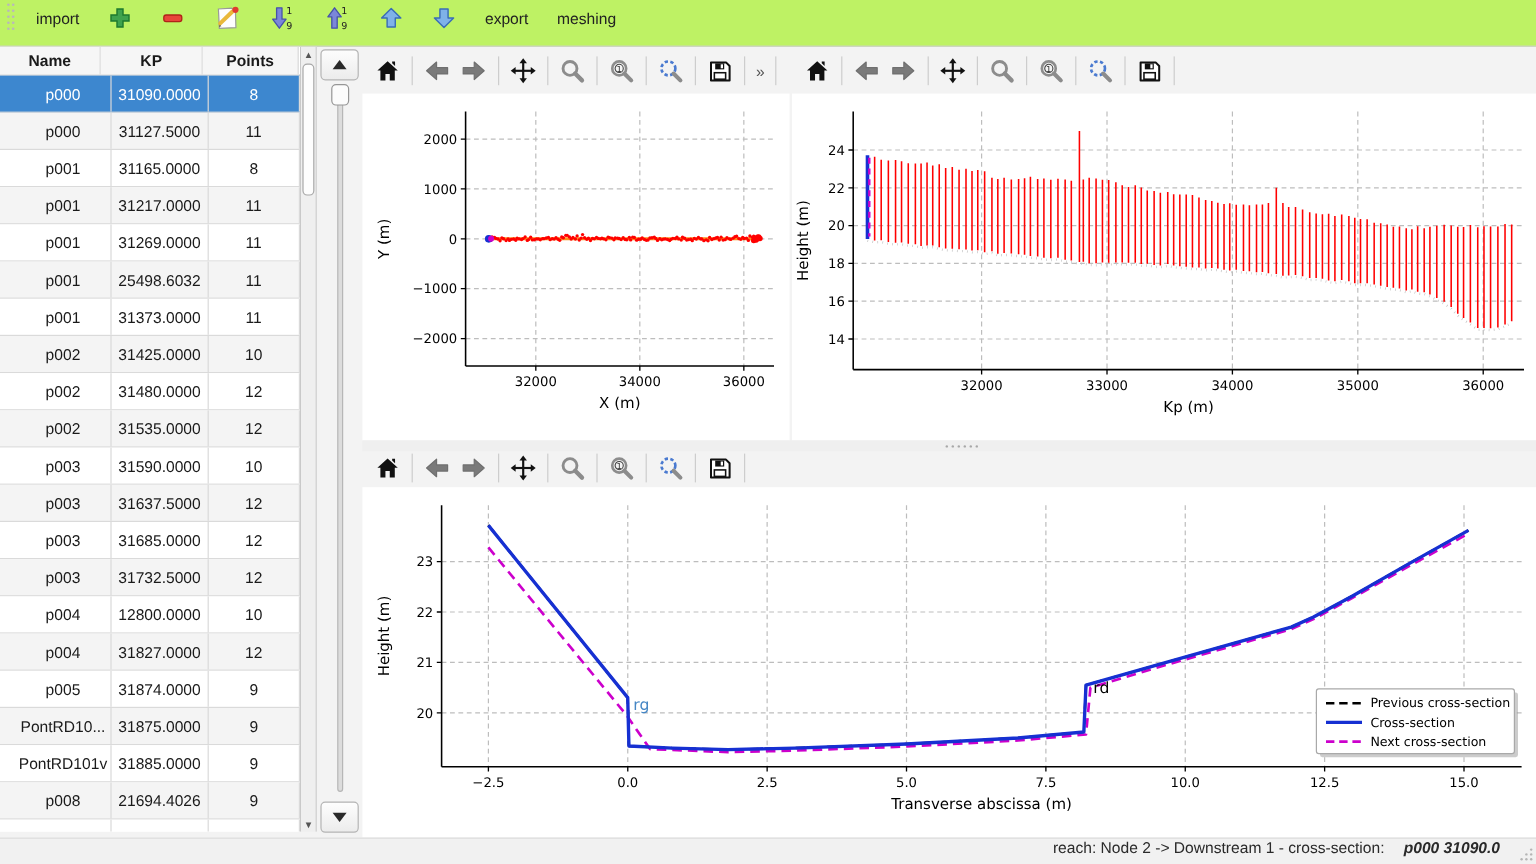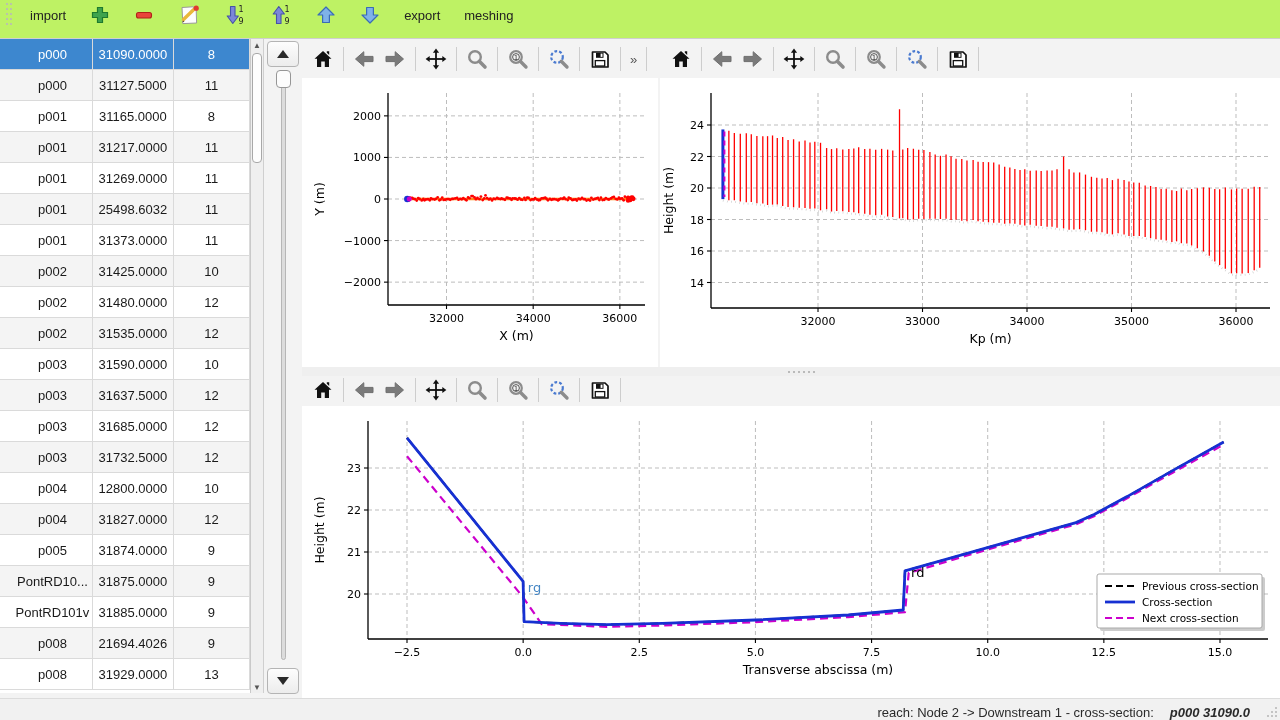--- a/index.html
+++ b/index.html
@@ -45,21 +45,21 @@
         justify-content:center;padding:0;cursor:default;}
   .msep{width:1px;height:24px;background:#cdcdcd;margin:0 4px;}
   .overflow{font-size:13px;color:#555;padding:0 4px;background:transparent;border:0;}
   
   .fig{position:absolute;background:#fff;}
   
   .splitter{position:absolute;left:302px;top:367px;width:978px;height:9px;background:#efefef;}
   .spl-dots{position:absolute;left:485px;top:3px;}
   
   .statusbar{position:absolute;left:0;top:698px;width:1280px;height:22px;background:#f1f1f1;
-             border-top:1px solid #dcdcdc;box-sizing:border-box;display:flex;align-items:flex-end;
+             border-top:1px solid #dcdcdc;box-sizing:border-box;display:flex;align-items:flex-start;
              justify-content:flex-end;padding-right:30px;font-size:13px;color:#2a2a2a;}
   .statusbar b{margin-left:16px;font-style:italic;}
   .corner-grip{position:absolute;right:2px;bottom:2px;}
   svg text{font-family:"DejaVu Sans",sans-serif;}
 </style>
 </head>
 <body>
 
 <div class="app">
 
@@ -119,20 +119,25 @@
     <button class="tbtn">
       <svg width="20" height="20" viewBox="0 0 20 20">
         <path d="M10 18 L2 10 H6.6 V2.5 H13.4 V10 H18 Z" fill="#7fb2e8" stroke="#3a6db6" stroke-width="1.2" stroke-linejoin="round"></path>
       </svg>
     </button>
     <button class="tbtn">export</button>
     <button class="tbtn">meshing</button>
   </div>
 
   <div class="tbl">
+    <div class="thead">
+      <div class="td c0">Name</div>
+      <div class="td c1">KP</div>
+      <div class="td c2">Points</div>
+    </div>
     <div id="tbl-body">
         <div class="tr sel">
           <div class="td c0">p000</div>
           <div class="td c1">31090.0000</div>
           <div class="td c2">8</div>
         </div>
         <div class="tr alt">
           <div class="td c0">p000</div>
           <div class="td c1">31127.5000</div>
           <div class="td c2">11</div>

